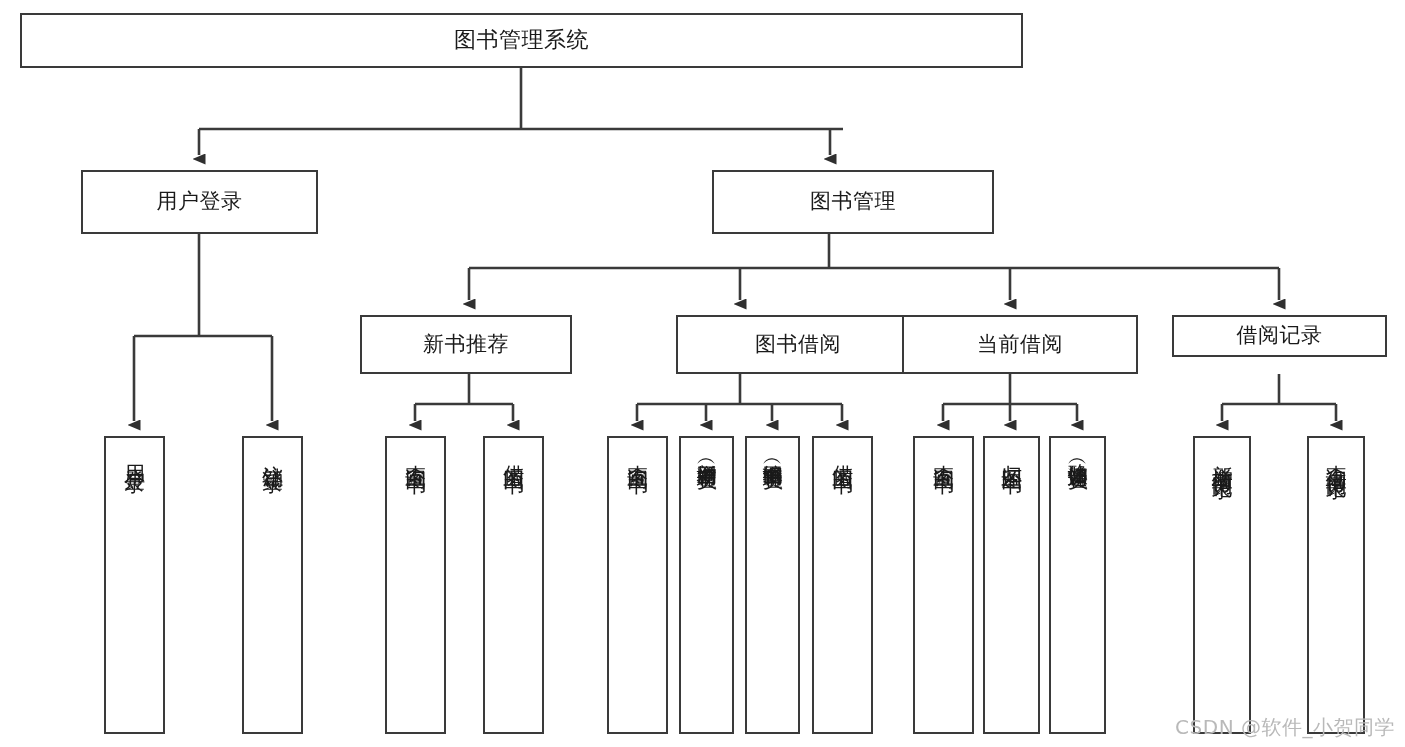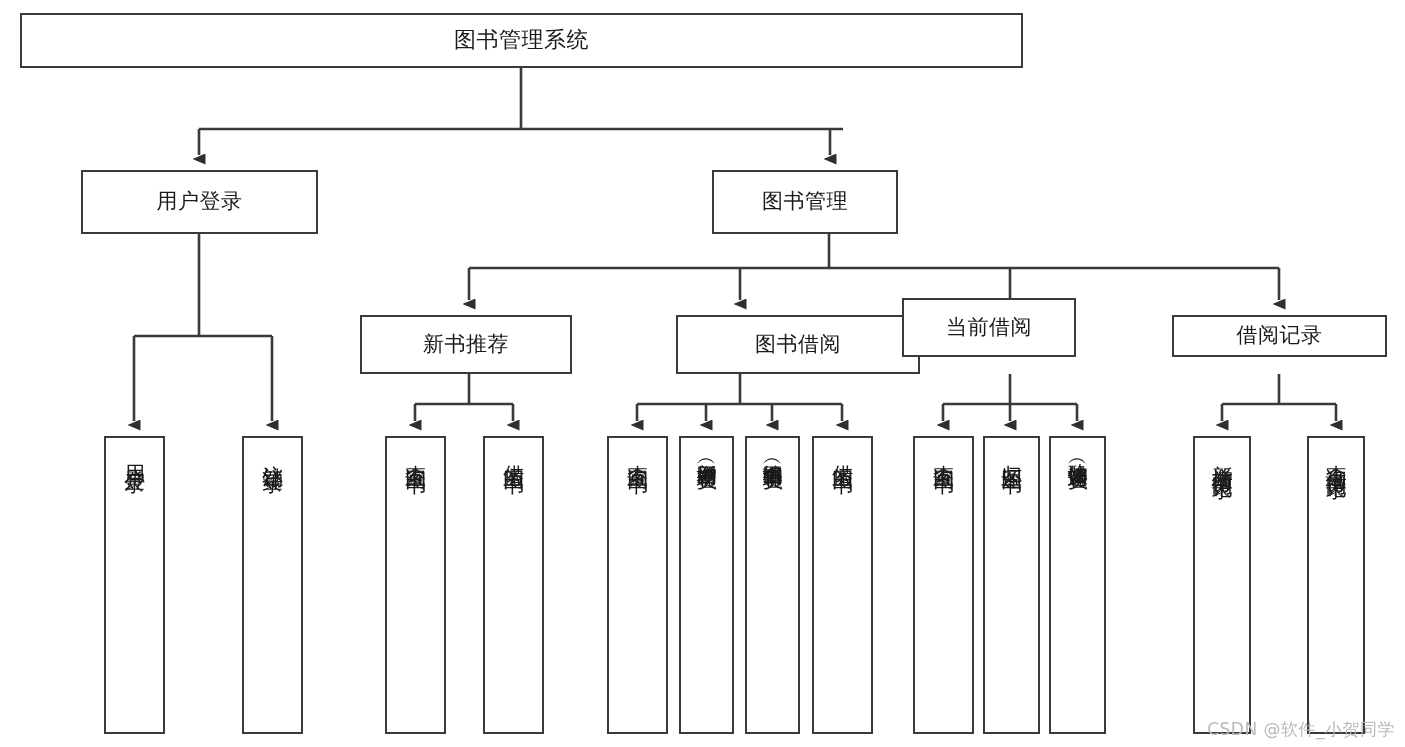--- a/index.html
+++ b/index.html
@@ -55,21 +55,21 @@
     writing-mode: vertical-rl;
     text-orientation: upright;
     letter-spacing: 3px;
     white-space: nowrap;
     display: block;
   }
   #watermark {
     position: absolute;
     right: 10px;
     bottom: 6px;
-    font-size: 17px;
+    font-size: 20px;
     color: #b9b9b9;
     letter-spacing: 0.5px;
     white-space: nowrap;
   }
 </style>
 </head>
 <body>
 
 <div id="canvas">
 
@@ -119,25 +119,25 @@
       <path d="M1279,374 L1279,404"></path>
       <path d="M1222,404 L1336,404"></path>
       <path d="M1222,404 L1222,421" marker-end="url(#arr)"></path>
       <path d="M1336,404 L1336,421" marker-end="url(#arr)"></path>
     </g>
   </svg>
 
   <div class="node h root" id="node-root" style="left: 20px; top: 13px; width: 1003px; height: 55px;">图书管理系统</div>
 
   <div class="node h" id="node-l2-0" style="left: 81px; top: 170px; width: 237px; height: 64px;">用户登录</div>
-  <div class="node h" id="node-l2-1" style="left: 712px; top: 170px; width: 186px; height: 64px;">图书管理</div>
+  <div class="node h" id="node-l2-1" style="left: 712px; top: 170px; width: 282px; height: 64px;">图书管理</div>
 
   <div class="node h" id="node-l3-0" style="left: 360px; top: 315px; width: 212px; height: 59px;">新书推荐</div>
   <div class="node h" id="node-l3-1" style="left: 632px; top: 315px; width: 244px; height: 59px; margin-left: 44px;">图书借阅</div>
-  <div class="node h" id="node-l3-2" style="left: 902px; top: 298px; width: 174px; height: 59px;">当前借阅</div>
+  <div class="node h" id="node-l3-2" style="left: 902px; top: 315px; width: 236px; height: 59px;">当前借阅</div>
   <div class="node h" id="node-l3-3" style="left: 1172px; top: 315px; width: 215px; height: 42px;">借阅记录</div>
 
   <div class="node v" id="node-leaf-0" style="left: 104px; top: 436px; width: 61px; height: 298px;">
     <span class="vtext">用户登录</span>
   </div>
   <div class="node v" id="node-leaf-1" style="left: 242px; top: 436px; width: 61px; height: 298px;">
     <span class="vtext">注销登录</span>
   </div>
   <div class="node v" id="node-leaf-2" style="left: 385px; top: 436px; width: 61px; height: 298px;">
     <span class="vtext">查询图书</span>

